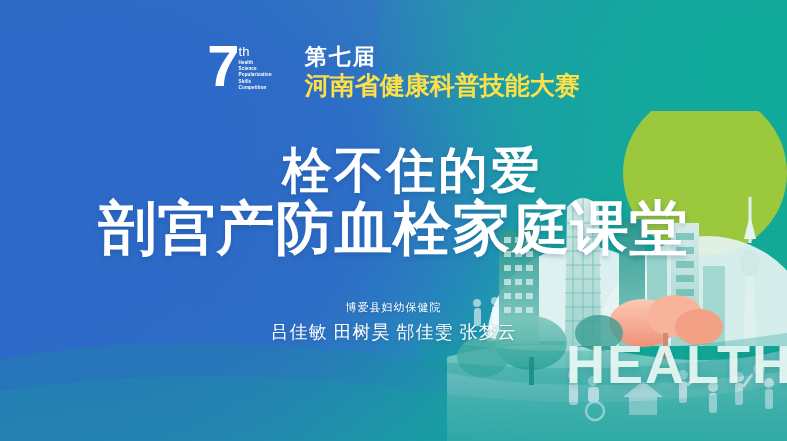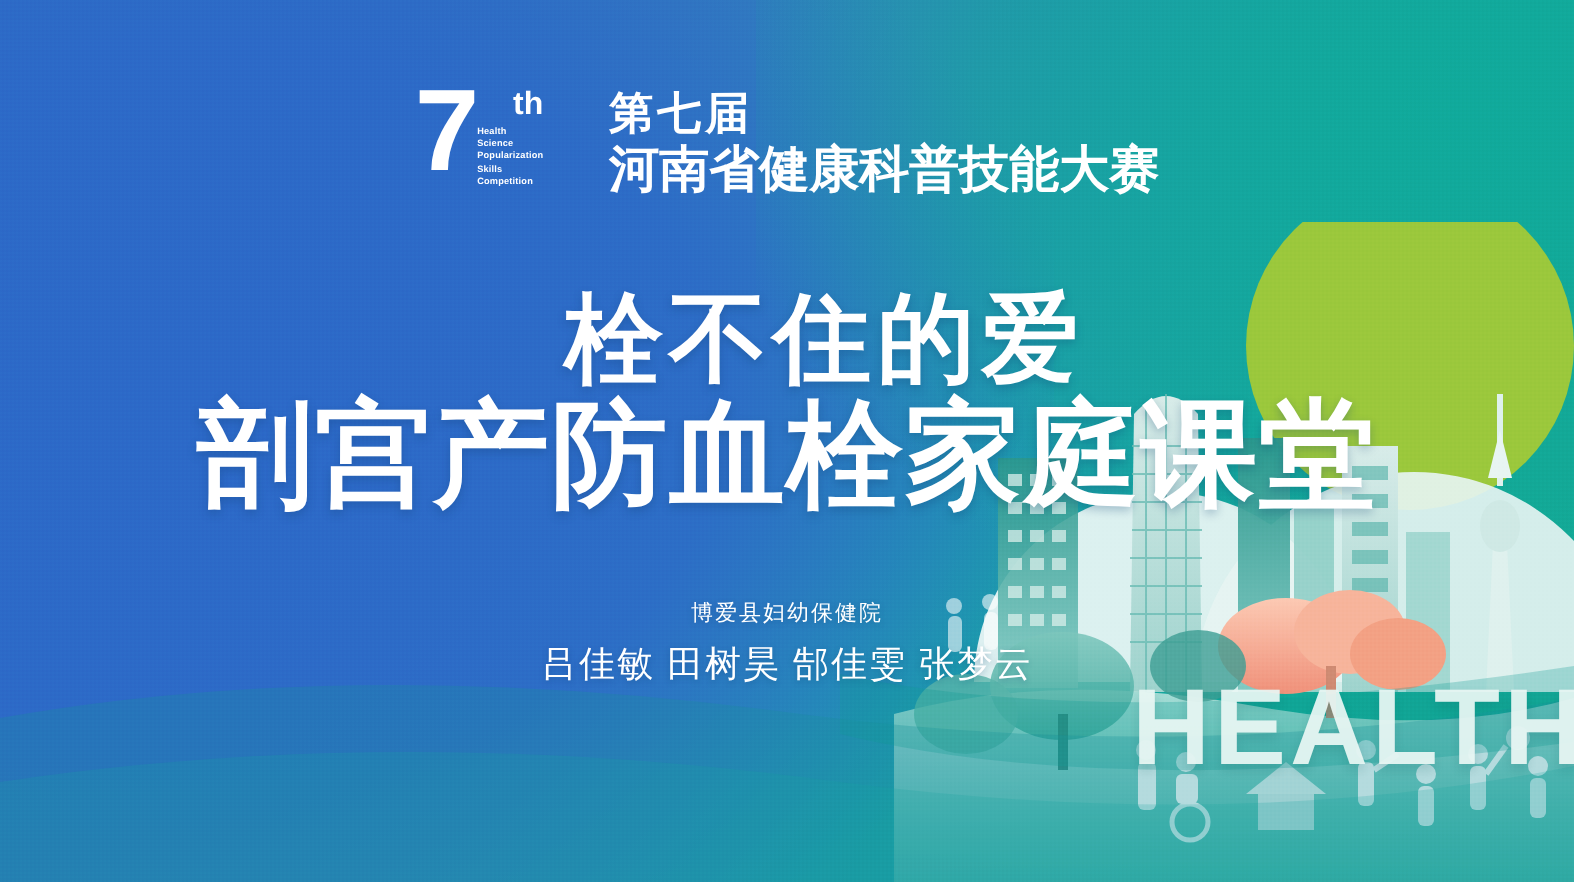--- a/index.html
+++ b/index.html
@@ -39,33 +39,33 @@
     position:absolute;left:0;right:0;top:42px;
     display:flex;justify-content:center;align-items:flex-start;
   }
   .hdr-inner{display:flex;align-items:flex-start;gap:9px;}
   .logo7{position:relative;display:flex;align-items:flex-start;}
   .seven{
     font-size:58px;line-height:.82;font-weight:bold;color:#ffffff;
     letter-spacing:-2px;font-family:"Liberation Sans",sans-serif;
   }
   .logo-right{display:flex;flex-direction:column;margin-left:1px;padding-top:3px;}
-  .th{font-size:16px;font-weight:bold;color:#fff;line-height:1;text-align:right;}
+  .th{font-size:13px;font-weight:normal;color:#fff;line-height:1;}
   .enstack{display:flex;flex-direction:column;margin-top:2px;}
   .enstack span{
     font-size:4.6px;line-height:6.2px;font-weight:bold;color:#fff;
     letter-spacing:.1px;white-space:nowrap;
   }
   .hdr-cn{display:flex;flex-direction:column;margin-top:2px;margin-left:24px;}
   .hdr-cn .l1{
     font-size:22px;font-weight:bold;color:#fff;line-height:1.18;
     letter-spacing:2px;
   }
   .hdr-cn .l2{
-    font-size:25px;font-weight:bold;color:#ffffff;line-height:1.12;
+    font-size:25px;font-weight:bold;color:#fde047;line-height:1.12;
     letter-spacing:0px;margin-top:1px;
   }
   
   .title{
     position:absolute;left:0;right:0;top:142px;text-align:center;
     color:#ffffff;font-weight:bold;
     text-shadow:0 2px 5px rgba(13,60,110,.28);
   }
   .title .t1{font-size:49px;line-height:56px;letter-spacing:3px;padding-left:38px;}
   .title .t2{font-size:58px;line-height:60px;letter-spacing:1px;}

